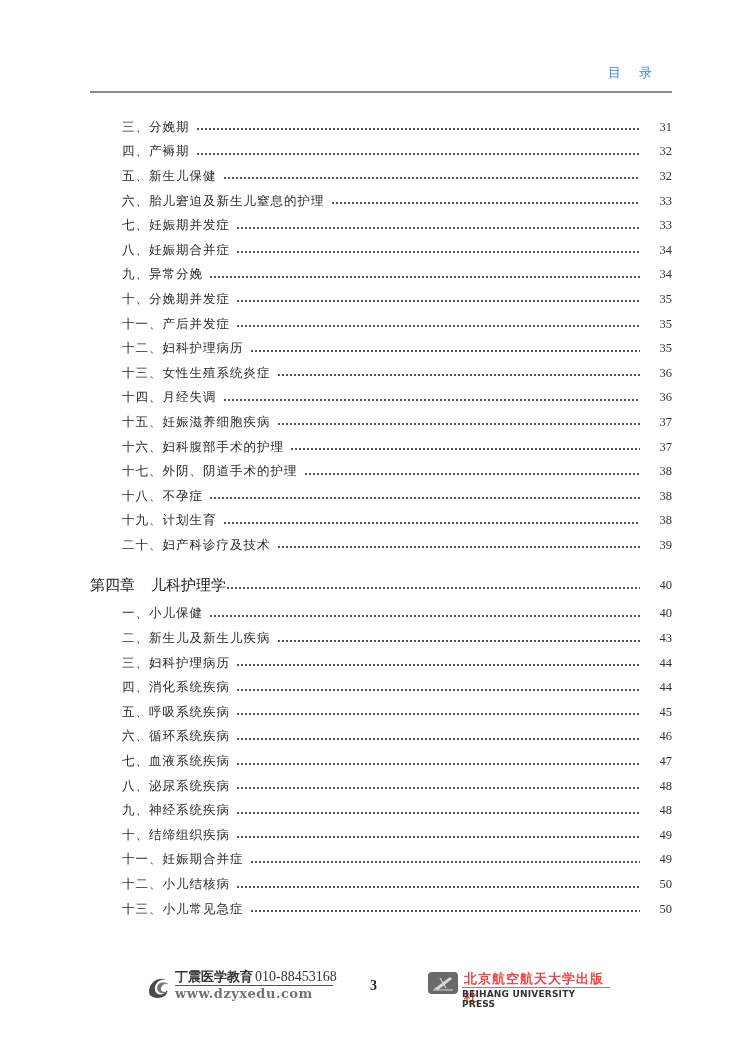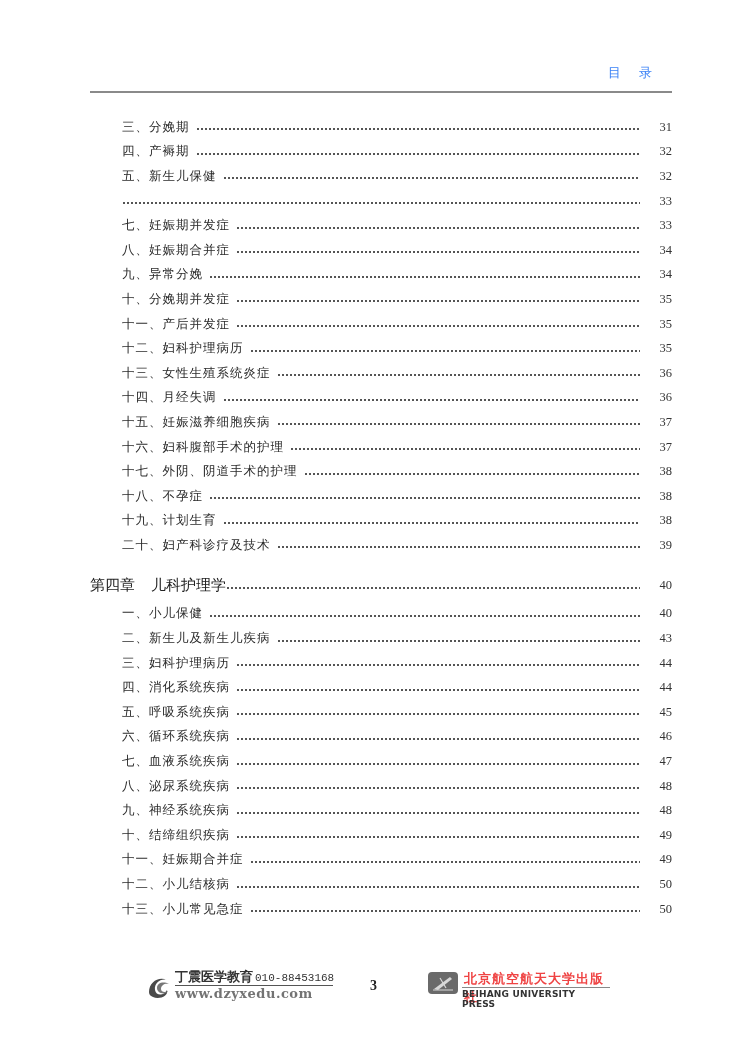--- a/index.html
+++ b/index.html
@@ -41,21 +41,21 @@
   }
 
   .footer { position: absolute; top: 968px; left: 0; width: 750px; height: 40px; }
   .logo-left { position: absolute; left: 145px; top: 0; width: 215px; height: 36px; }
   .logo-swirl { position: absolute; left: 0; top: 4px; }
   .logo-cn {
     position: absolute; left: 30px; top: 0; font-size: 13px; font-weight: bold;
     font-family: "DejaVu Serif", serif; color: #333; letter-spacing: 0;
   }
   .logo-phone {
-    font-family: Liberation Mono, monospace; font-weight: normal; font-size: 11px; margin-left: 2px; margin-top: 12px;
+    font-family: Liberation Serif, serif; font-weight: normal; font-size: 14px; margin-left: 2px; margin-top: 12px;
   }
   .logo-rule { position: absolute; left: 30px; top: 17px; width: 158px; height: 1px; background: #555; }
   .logo-url {
     position: absolute; left: 30px; top: 18px; font-size: 13px; font-weight: bold;
     font-family: "DejaVu Serif", serif; color: #737373; letter-spacing: 0.5px;
   }
   .page-number {
     position: absolute; left: 370px; top: 10px; font-size: 14px; font-weight: bold;
     font-family: "Liberation Serif", serif; color: #222;
   }
@@ -91,20 +91,21 @@
       <span class="toc-label">四、产褥期</span>
       <span class="leader"></span>
       <span class="toc-page">32</span>
     </div>
   <div class="toc-row section">
       <span class="toc-label">五、新生儿保健</span>
       <span class="leader"></span>
       <span class="toc-page">32</span>
     </div>
   <div class="toc-row section">
+      <span class="toc-label">六、胎儿窘迫及新生儿窒息的护理</span>
       <span class="leader"></span>
       <span class="toc-page">33</span>
     </div>
   <div class="toc-row section">
       <span class="toc-label">七、妊娠期并发症</span>
       <span class="leader"></span>
       <span class="toc-page">33</span>
     </div>
   <div class="toc-row section">
       <span class="toc-label">八、妊娠期合并症</span>

